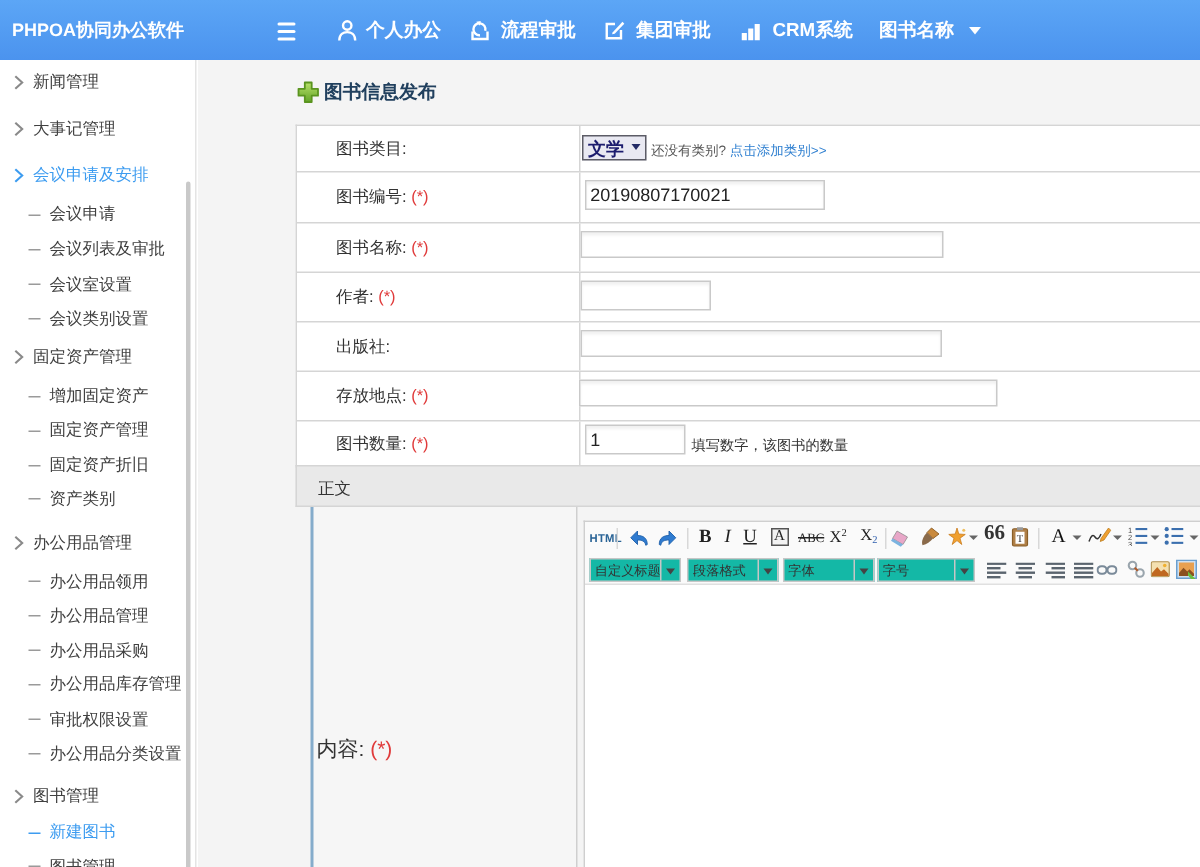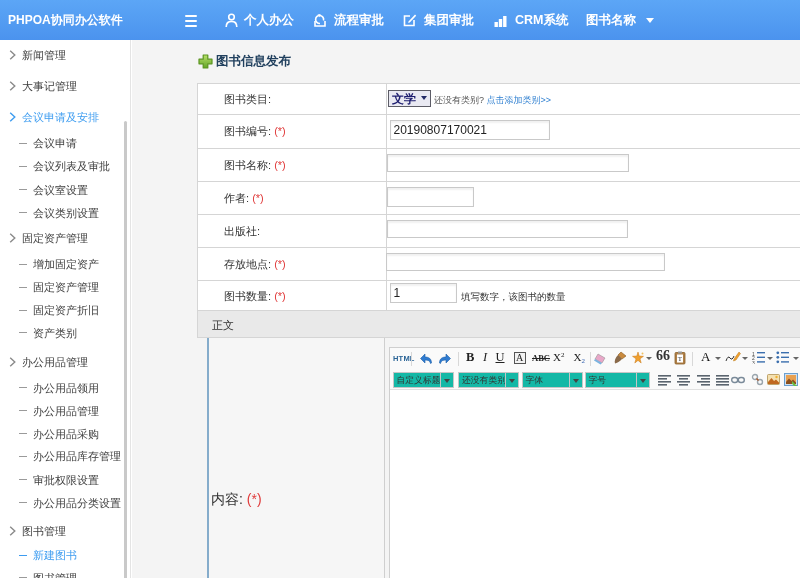--- a/index.html
+++ b/index.html
@@ -290,21 +290,21 @@
       <path d="M12.5 11 C12.5 6.5 9.5 5 6 5 L6 2 L1.5 6.5 L6 11 L6 8 C9 8 11 8.7 11.5 11.5 Z" fill="#2f7bd0" stroke="#1d5fa8" stroke-width="0.6"></path>
     </svg>
     <svg class="tbs" style="left:47px;top:4px" width="15" height="14" viewBox="0 0 15 14">
       <path d="M2.5 11 C2.5 6.5 5.5 5 9 5 L9 2 L13.5 6.5 L9 11 L9 8 C6 8 4 8.7 3.5 11.5 Z" fill="#2f7bd0" stroke="#1d5fa8" stroke-width="0.6"></path>
     </svg>
     <span class="vsep" style="left:68px"></span>
     <div class="tbi serif" style="left:76px;top:2px;font-size:12.5px;font-weight:bold">B</div>
     <div class="tbi serif" style="left:93px;top:2px;font-size:12.5px;font-style:italic">I</div>
     <div class="tbi serif" style="left:105.5px;top:2px;font-size:12.5px;text-decoration:underline">U</div>
     <div class="tbi serif" style="left:123.5px;top:4px;font-size:10px;border:1.2px solid #555;padding:0 1.5px;line-height:10px;background:#f2f2f2">A</div>
-    <div class="tbi serif" style="left:142px;top:5px;font-size:8.5px;text-decoration:line-through;font-weight:bold">ABC</div>
+    <div class="tbi serif" style="left:142px;top:5px;font-size:8.5px;text-decoration:line-through;font-weight:normal">ABC</div>
     <div class="tbi serif" style="left:163px;top:3px;font-size:11px">X<span style="font-size:7px;vertical-align:4px">2</span></div>
     <div class="tbi serif" style="left:183.5px;top:3px;font-size:11px">X<span style="font-size:7px;vertical-align:-2px;color:#2f5fae">2</span></div>
     <span class="vsep" style="left:199.5px"></span>
     <svg class="tbs" style="left:203px;top:4px" width="14" height="13" viewBox="0 0 14 13">
       <path d="M5 2 L12 6 L9 11 L2 7 Z" fill="#e8a7c8" stroke="#888" stroke-width="0.5"></path>
       <path d="M2 7 L9 11 L7.5 12.5 L1 8.5 Z" fill="#7bb3e0"></path>
     </svg>
     <svg class="tbs" style="left:222.5px;top:3px" width="14" height="14" viewBox="0 0 14 14">
       <path d="M8 1 L13 5 L9 8 L5 4 Z" fill="#c98a3e" stroke="#8a5a20" stroke-width="0.6"></path>
       <path d="M5 4 L9 8 C7 10 5 12 2 12.5 C1 10 2.5 6.5 5 4 Z" fill="#8a6a4a"></path>
@@ -346,21 +346,21 @@
       <circle cx="1.8" cy="10.8" r="1.4" fill="#3b6fae"></circle>
         <rect x="5" y="10.2" width="8" height="1.4" fill="#3b6fae"></rect>
     </svg>
     <span class="dn" style="left:402.5px;top:9px"></span>
 
     <div class="combo" style="left:2.5px;width:61px">
         <span class="ctx">自定义标题</span>
         <span class="cbt"></span>
       </div>
     <div class="combo" style="left:68px;width:61px">
-        <span class="ctx">还没有类别</span>
+        <span class="ctx">段落格式</span>
         <span class="cbt"></span>
       </div>
     <div class="combo" style="left:131.5px;width:61px">
         <span class="ctx">字体</span>
         <span class="cbt"></span>
       </div>
     <div class="combo" style="left:194.5px;width:65px">
         <span class="ctx">字号</span>
         <span class="cbt"></span>
       </div>

